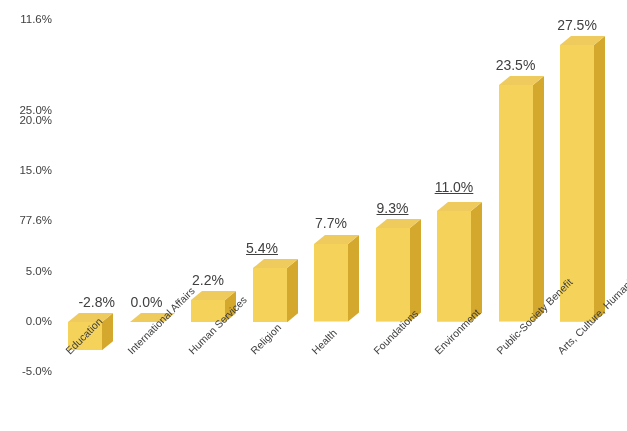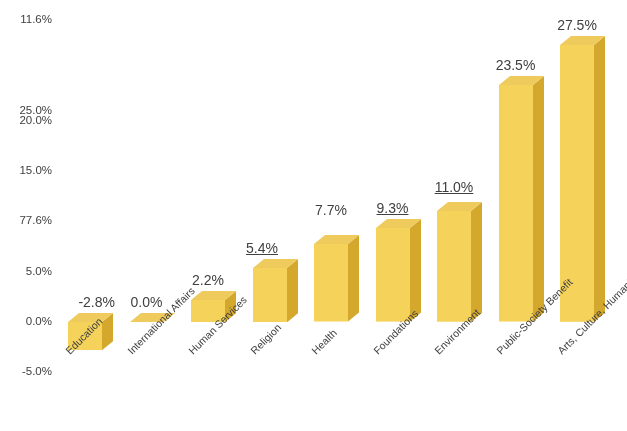--- a/index.html
+++ b/index.html
@@ -117,21 +117,21 @@
         </svg>
       </div>
       <div class="bar-label" style="left: 180px; width: 60px; top: 241.64px; text-decoration: underline;">5.4%</div>
       <div class="bar3d" style="left: 262px; top: 235.487px; width: 45px; height: 86.5133px;">
         <svg width="45" height="86.51333333333334" style="position: absolute; left: 0px; top: 0px;">
           <rect x="0" y="9" width="34" height="77.51333333333334" fill="#F5D35A"></rect>
           <polygon points="34,9 45,0 45,77.51333333333334 34,86.51333333333334" fill="#D4A82C"></polygon>
           <polygon points="0,9 11,0 45,0 34,9" fill="#EFCB5E"></polygon>
         </svg>
       </div>
-      <div class="bar-label" style="left: 249px; width: 60px; top: 204px;">7.7%</div>
+      <div class="bar-label" style="left: 249px; width: 60px; top: 217px;">7.7%</div>
       <div class="bar3d" style="left: 323.5px; top: 219.38px; width: 45px; height: 102.62px;">
         <svg width="45" height="102.62" style="position: absolute; left: 0px; top: 0px;">
           <rect x="0" y="9" width="34" height="93.62" fill="#F5D35A"></rect>
           <polygon points="34,9 45,0 45,93.62 34,102.62" fill="#D4A82C"></polygon>
           <polygon points="0,9 11,0 45,0 34,9" fill="#EFCB5E"></polygon>
         </svg>
       </div>
       <div class="bar-label" style="left: 310.5px; width: 60px; top: 202.38px; text-decoration: underline;">9.3%</div>
       <div class="bar3d" style="left: 385px; top: 202.267px; width: 45px; height: 119.733px;">
         <svg width="45" height="119.73333333333333" style="position: absolute; left: 0px; top: 0px;">

